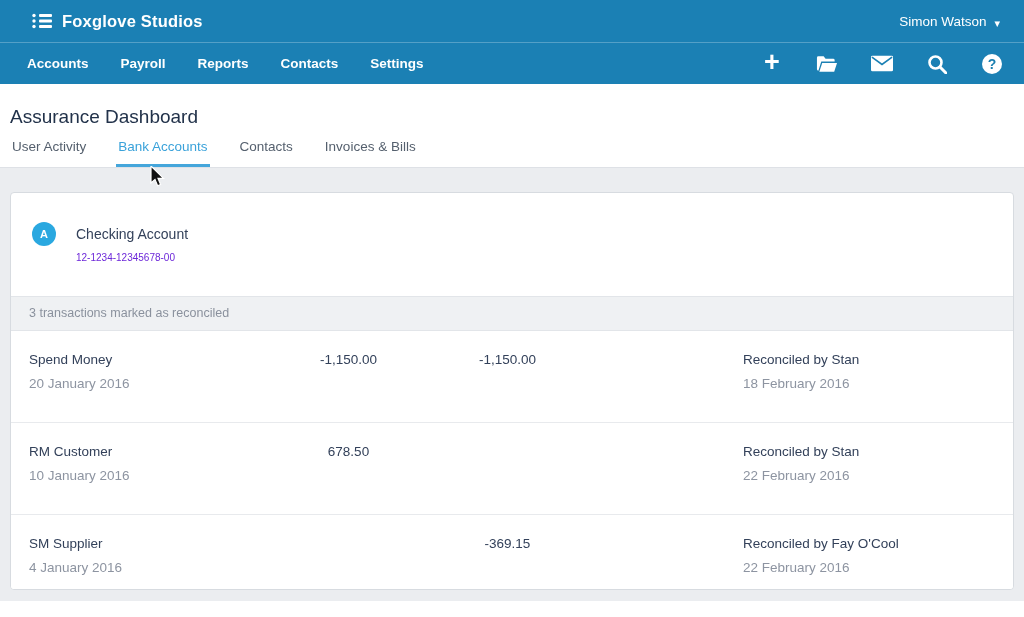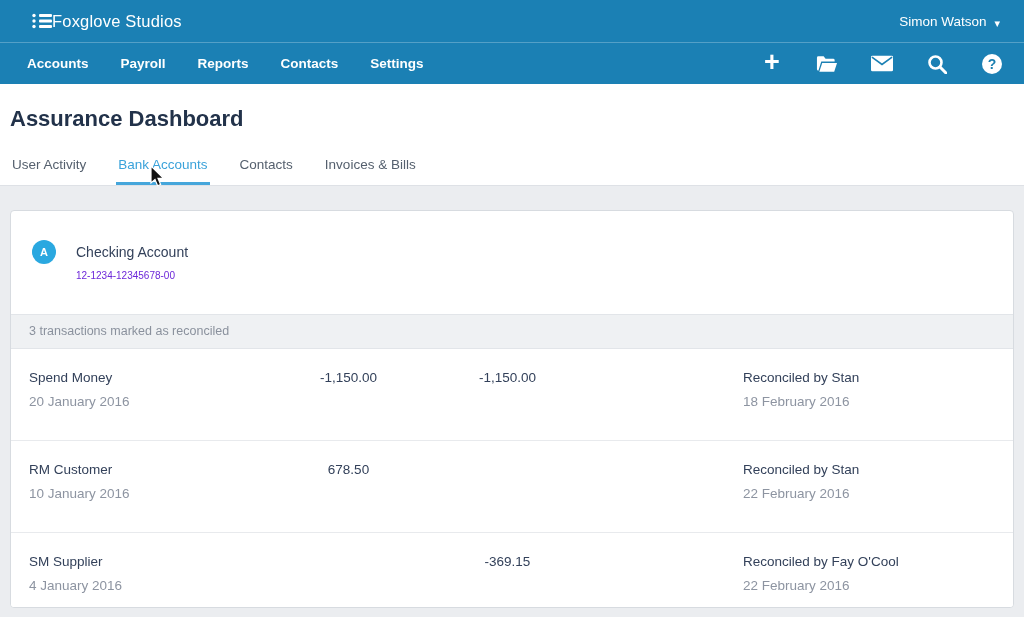--- a/index.html
+++ b/index.html
@@ -9,22 +9,22 @@
     font-family:"Liberation Sans", sans-serif;
     background:#ffffff; position:relative;
   }
 
   
   .topbar {
     height:42px; background:#1b80b4;
     display:flex; align-items:center; justify-content:space-between;
     padding:0 24px 0 32px;
   }
-  .brand { display:flex; align-items:center; color:#fff;
-           font-size:16.5px; font-weight:normal; letter-spacing:.2px; }
+  .brand { display:flex; align-items:center; gap:10px; color:#fff;
+           font-size:16.5px; font-weight:bold; letter-spacing:.2px; }
   .logo-svg { display:block; }
   .user { color:#fff; font-size:13.5px; display:flex; align-items:flex-end; gap:8px; cursor:pointer; }
   .caret { font-size:11px; line-height:1; }
 
   
   .navbar {
     height:42px; background:#1b80b4;
     border-top:1px solid rgba(255,255,255,.25);
     display:flex; align-items:stretch; padding-left:11px;
   }
@@ -34,22 +34,22 @@
   }
   .nav-item.active { background:#ffffff; color:#1a7fb0; }
   .nav-icons { margin-left:auto; display:flex; align-items:center; gap:33px; padding-right:21px; }
   .nav-icon { width:22px; height:22px; display:flex; align-items:center; justify-content:center; cursor:pointer; }
   .plus-glyph { color:#fff; font-size:27px; font-weight:bold; line-height:20px; margin-top:-3px; }
   .help-circle { width:20px; height:20px; border-radius:50%; background:#fff; color:#1a7fb0;
                  font-size:14px; font-weight:bold; display:flex; align-items:center; justify-content:center; }
 
   
   .page-head { padding:22px 0 0 0; background:#fff; }
-  .page-title { font-size:22px; font-weight:bold; color:#22324a; padding-left:10px; }
-  .tabs { display:flex; gap:28px; margin-top:25px; padding-left:10px;
+  .page-title { font-size:19px; font-weight:normal; color:#22324a; padding-left:10px; }
+  .tabs { display:flex; gap:28px; margin-top:11px; padding-left:10px;
           border-bottom:1px solid #dee1e6; }
   .tab { font-size:13.5px; color:#55606e; padding:0 2px 10px 2px;
          border-bottom:3px solid transparent; cursor:pointer; }
   .tab.active { color:#3aa2da; border-bottom-color:#45a6db; }
 
   
   .panel { background:#ebedf0; height:433px; padding:24px 10px 0 10px; }
   .card { background:#fff; border:1px solid #d7dbe0; border-radius:4px; height:398px; overflow:hidden; }
 
   .card-head { position:relative; height:103px; }

